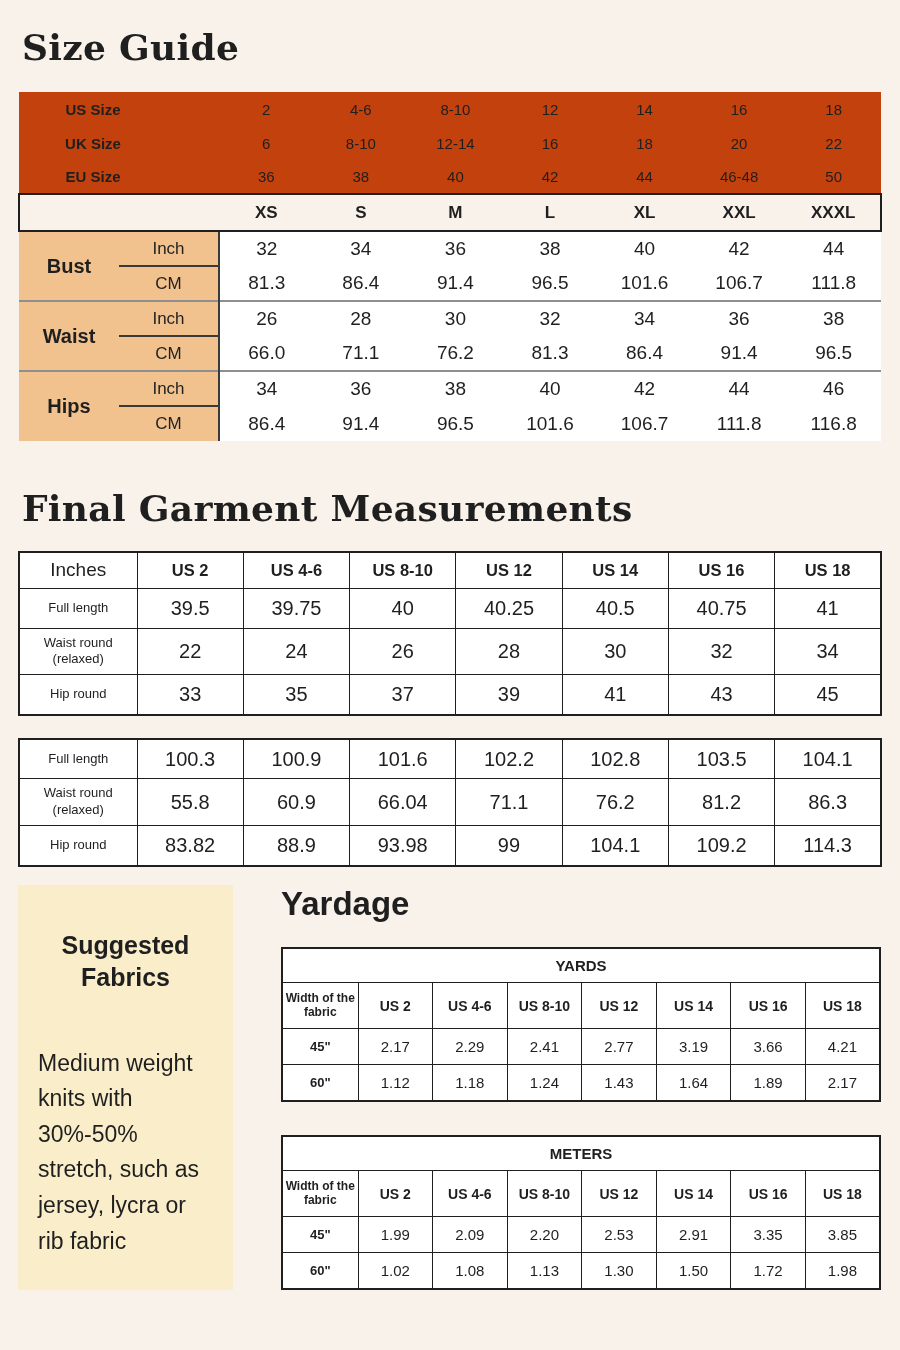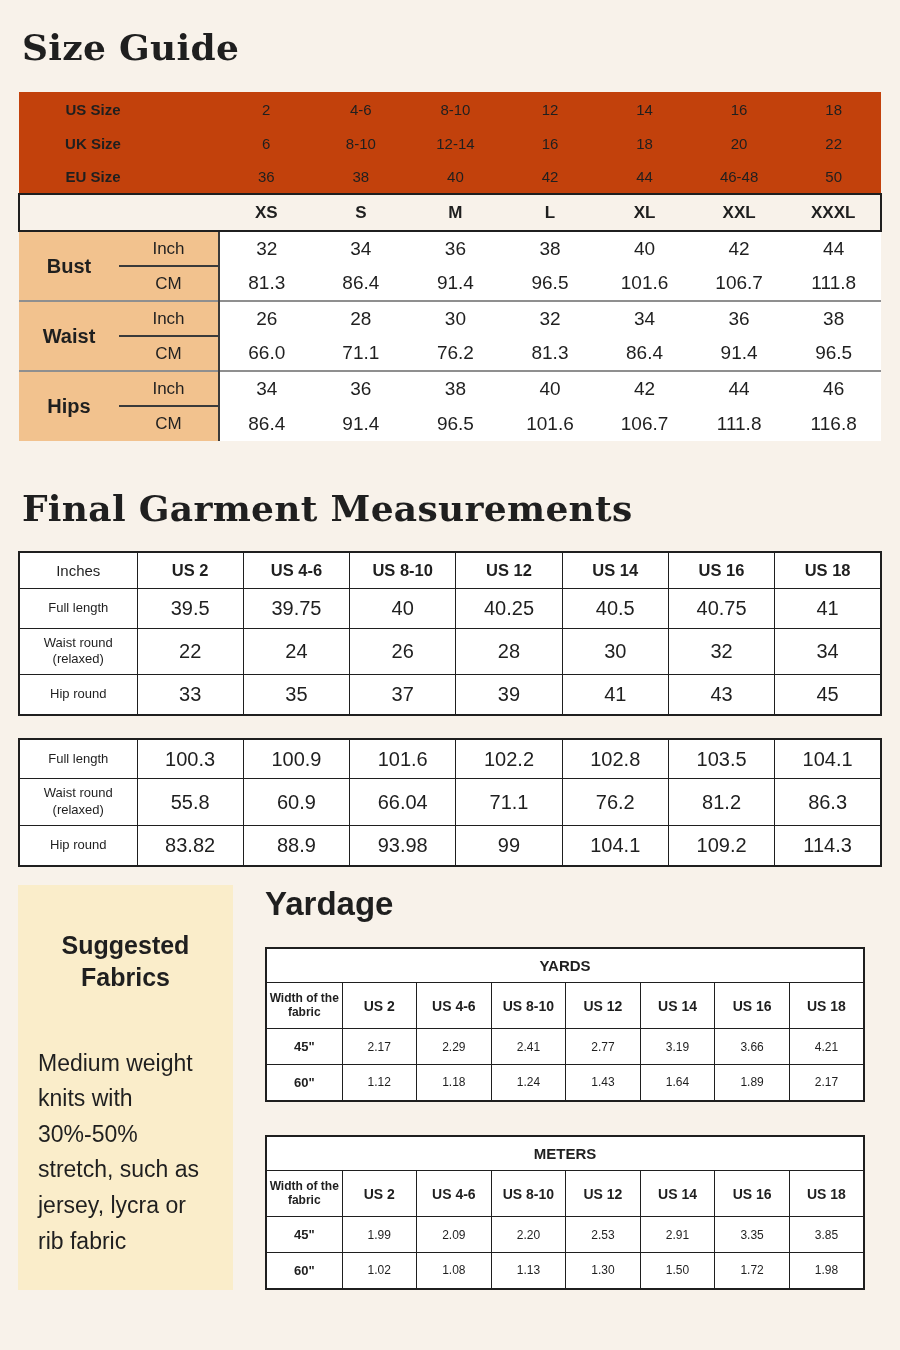--- a/index.html
+++ b/index.html
@@ -28,40 +28,40 @@
   .sg td.g-label { background:#F2C28E; font-weight:700; font-size:20px; }
   .sg td.unit { background:#F2C28E; font-size:17px; border-right:2px solid #3A3A3A; }
   .sg td.u1 { border-bottom:2px solid #3A3A3A; }
   .sg td.val { background:#FFFFFF; height:35px; font-size:19px; }
   .sg tr.sep td { border-top:2px solid #8F8F8F; }
 
   
   table.fgm { border-collapse:collapse; table-layout:fixed; width:864px;
     margin:22px 0 0 18px; border:2px solid #1F1F1F; background:#FFFFFF; }
   .fgm th, .fgm td { border:1px solid #1F1F1F; text-align:center; vertical-align:middle; }
-  .fgm th.unit-h { font-weight:400; font-size:15px; height:36px;margin-top:32px; }
+  .fgm th.unit-h { font-weight:400; font-size:19px; height:36px;margin-top:32px; }
   .fgm th.col-h { font-size:16.5px; font-weight:700; }
   .fgm td { font-size:20px; height:40px; }
   .fgm td.row-lbl { font-weight:400; font-size:13px; padding:6px 9px; line-height:1.3; }
 
   
   .bottom { display:flex; align-items:stretch; margin:18px 0 0 18px; }
   .fabrics-box { width:215px; background:#FAEDCA; padding:44px 20px 0 20px; }
   .fabrics-box h3 { font-size:25px; font-weight:700; margin:0 0 52px 0; line-height:1.3;text-align:center; }
   .fabrics-box p { font-size:23px; line-height:1.55; margin:0; }
-  .yardage-col { margin-left:32px; width:552px; }
+  .yardage-col { margin-left:48px; width:552px; }
   .yardage-col h3 { font-size:33px; font-weight:700; margin:0 0 24px 0; }
 
   table.yd { border-collapse:collapse; table-layout:fixed; width:600px;
     border:2px solid #1F1F1F; background:#FFFFFF; }
   .yd th, .yd td { border:1px solid #1F1F1F; text-align:center; vertical-align:middle; }
   .yd th.band-h { font-size:15px; font-weight:700; height:35px; }
   .yd th.corner { font-size:12px; font-weight:700; line-height:1.15; padding:4px 2px; height:46px; }
   .yd th.col-h { font-size:14px; font-weight:700; }
-  .yd td { font-size:12px; height:36px; }
+  .yd td { font-size:15px; height:36px; }
   .yd td.row-lbl { font-weight:700; font-size:13px; }
   table.yd.meters { margin-top:33px; }
 </style>
 </head>
 <body>
 
 <div>
 
   <h1 class="serif-title" id="size-guide-title">Size Guide</h1>
 

